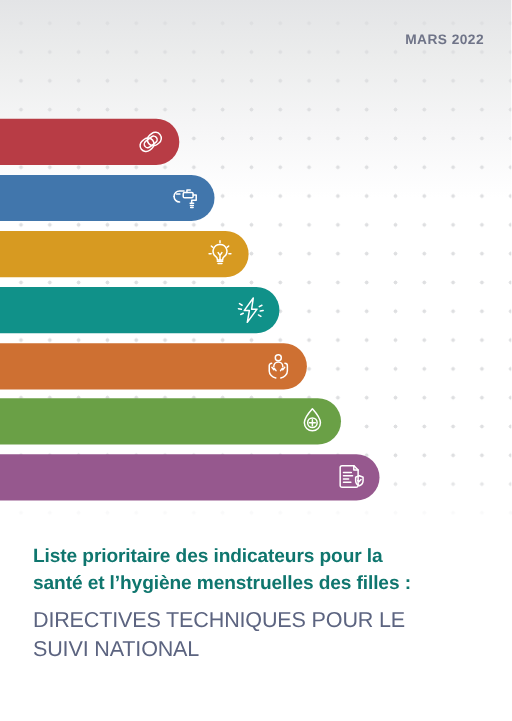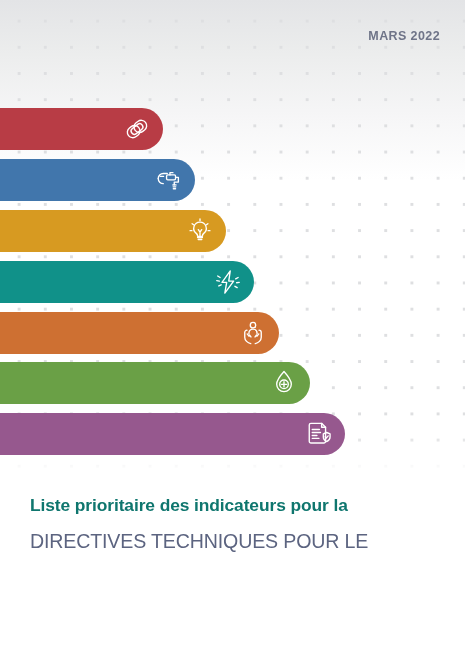--- a/index.html
+++ b/index.html
@@ -162,19 +162,21 @@
             <path d="M24.2 14.4c2.2.8 3.6 1.4 3.6 1.4v3.4c0 2.4-1.7 4.1-3.6 4.9-1.9-.8-3.6-2.5-3.6-4.9v-3.4s1.4-.6 3.6-1.4z" fill="none" stroke="#ffffff" stroke-width="1.45" stroke-linecap="round" stroke-linejoin="round"></path>
             <path d="M22.6 19.0l1.2 1.2 2.0-2.2" fill="none" stroke="#ffffff" stroke-width="1.45" stroke-linecap="round" stroke-linejoin="round"></path>
           </svg>
         </span>
       </div>
     </div>
 
   <div class="title-block">
     <h1 class="main-title">
       <span class="tl">Liste prioritaire des indicateurs pour la</span>
+      <span class="tl">santé et l’hygiène menstruelles des filles :</span>
     </h1>
     <h2 class="sub-title">
       <span class="tl">DIRECTIVES TECHNIQUES POUR LE</span>
+      <span class="tl">SUIVI NATIONAL</span>
     </h2>
   </div>
 
 </div>
 
 </body></html>

